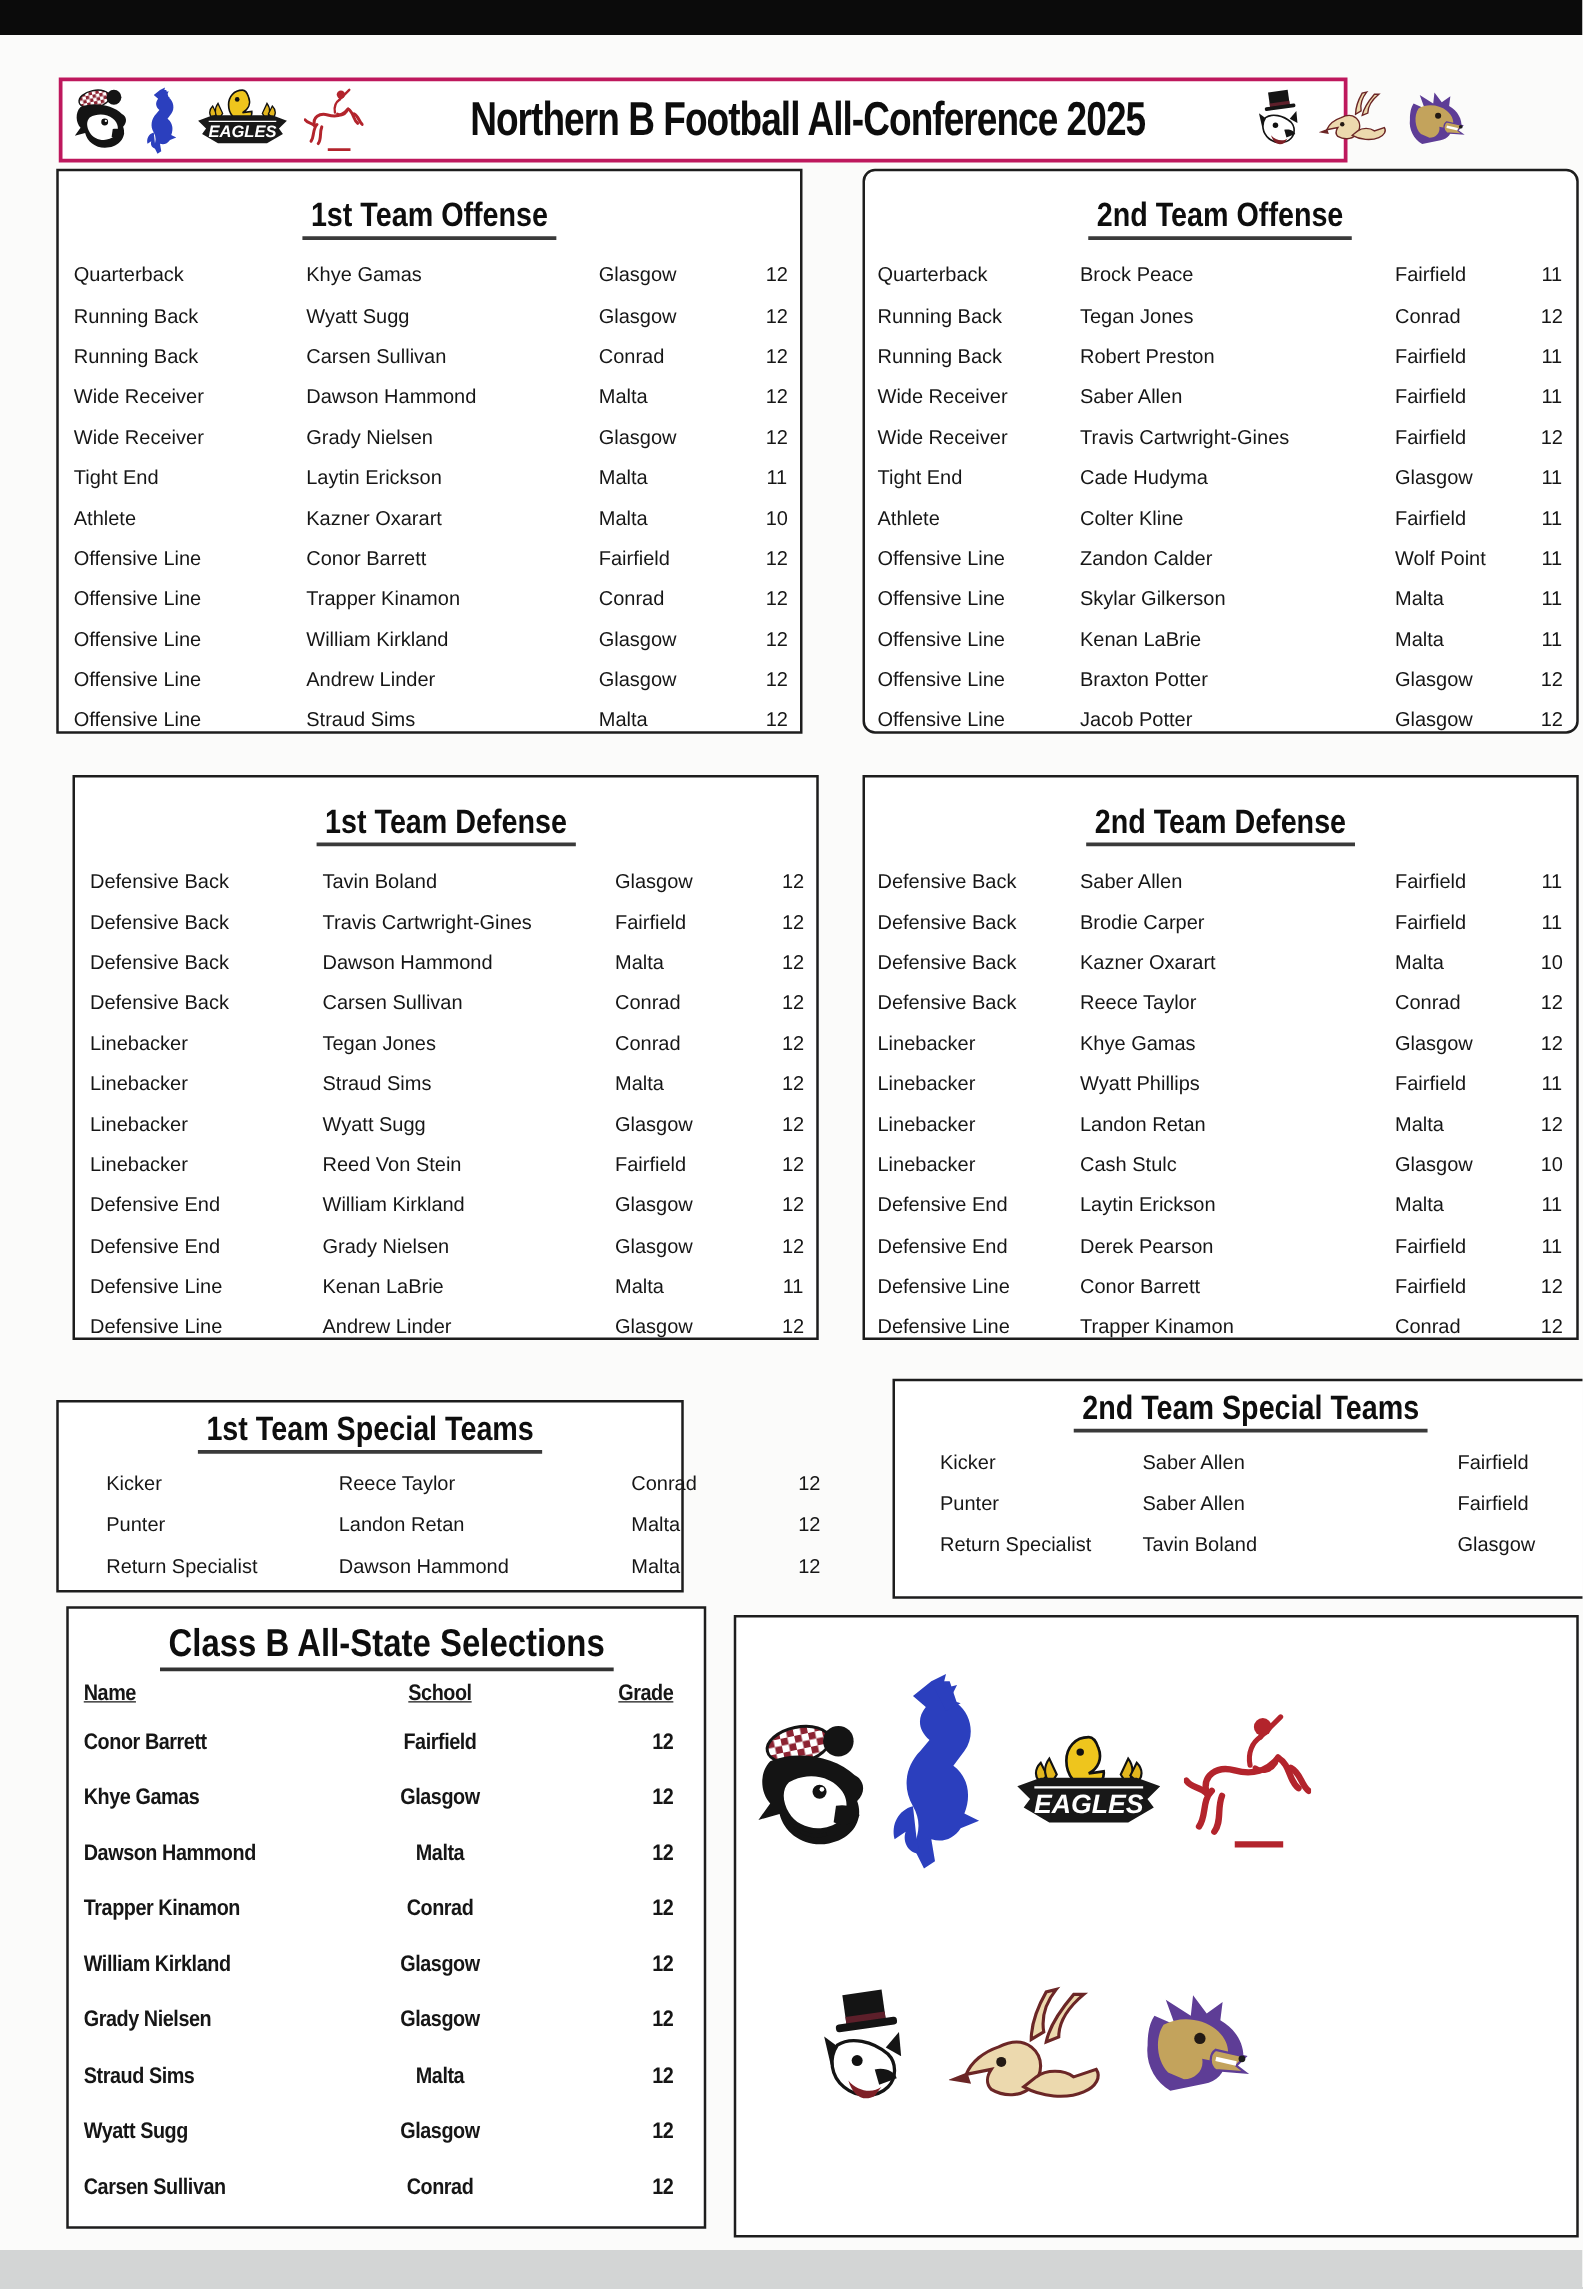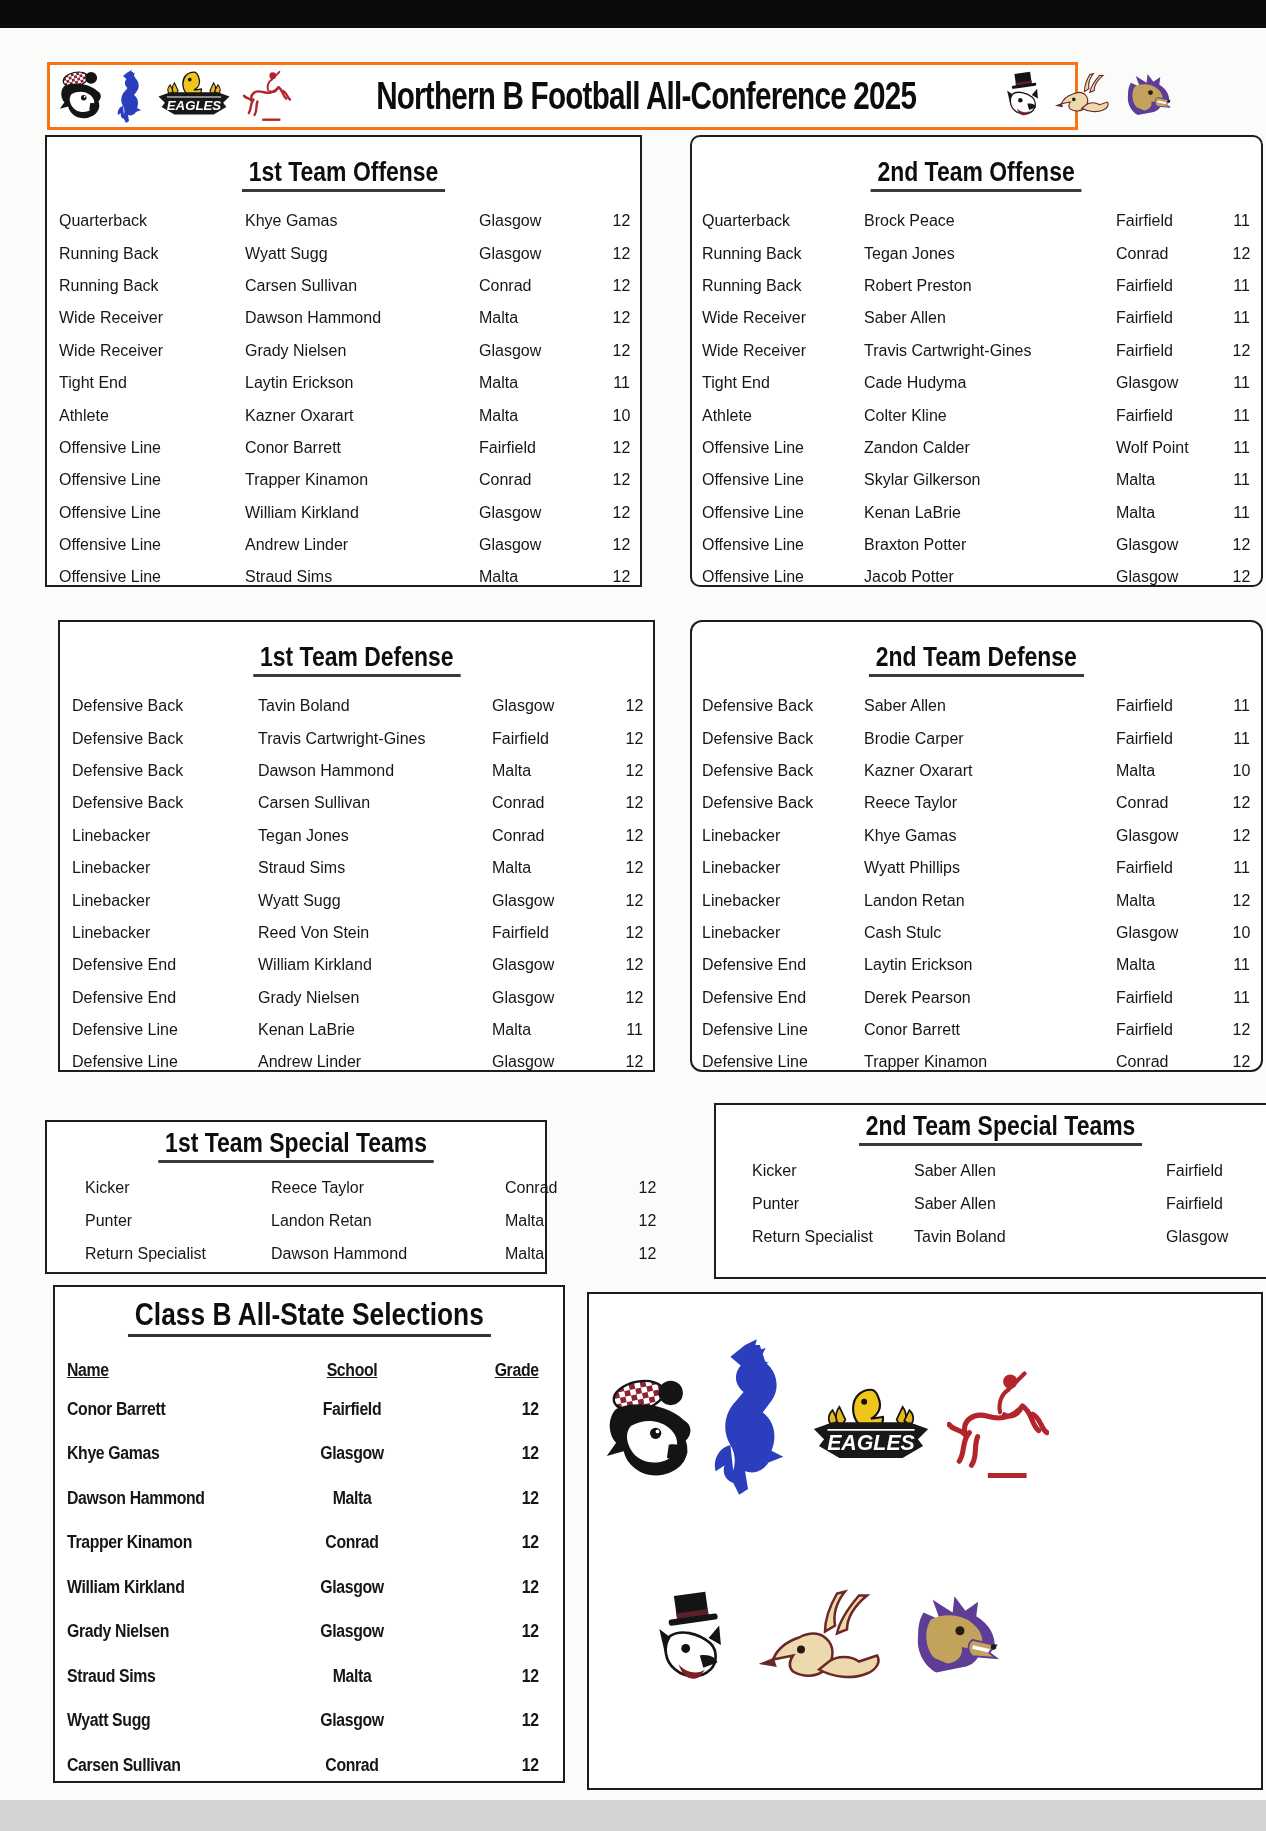--- a/index.html
+++ b/index.html
@@ -2,53 +2,53 @@
 <html><head>
 <meta charset="utf-8">
 <style>
   html,body{margin:0;padding:0;}
   body{width:1266px;height:1831px;position:relative;background:#fbfbfa;
        font-family:"Liberation Sans",sans-serif;color:#161616;overflow:hidden;}
   .top-bar{position:absolute;left:0;top:0;width:1266px;height:28px;background:#0b0b0b;}
   .footer-strip{position:absolute;left:0;top:1800px;width:1266px;height:31px;background:#d3d5d5;}
 
   .header-box{position:absolute;left:47px;top:62px;width:1031px;height:68px;background:#fff;
-      border:3px solid #f97316;box-sizing:border-box;display:flex;align-items:center;
+      border:3px solid #be185d;box-sizing:border-box;display:flex;align-items:center;
       padding:0 8px;gap:9px;}
   .hgroup{display:flex;align-items:center;gap:9px;flex:0 0 auto;}
   .header-title-wrap{flex:1;text-align:center;white-space:nowrap;}
   .cond{display:inline-block;transform:scaleX(.78);transform-origin:50% 50%;white-space:nowrap;}
   .header-title-wrap .cond{font-size:38px;font-weight:800;letter-spacing:-1px;color:#0d0d0d;}
 
   .box{position:absolute;background:#fff;border:2px solid #1d1d1d;box-sizing:border-box;}
   #t1o{left:45px;top:135px;width:597px;height:452px;}
   #t2o{left:690px;top:135px;width:573px;height:452px;border-radius:10px;}
   #t1d{left:58px;top:620px;width:597px;height:452px;}
-  #t2d{left:690px;top:620px;width:573px;height:452px;border-radius:12px;}
+  #t2d{left:690px;top:620px;width:573px;height:452px;}
   #t1s{left:45px;top:1103px;width:502px;height:154px;margin-top:17px;}
   #t2s{left:690px;top:1103px;width:573px;height:176px;margin-left:24px;}
   #allstate{left:53px;top:1285px;width:512px;height:498px;}
   #mascotbox{left:587px;top:1292px;width:676px;height:498px;}
 
   .ttl{text-align:center;padding-top:20px;height:38px;}
   .ttl .cond{transform:scaleX(.85);font-size:27px;font-weight:bold;color:#0e0e0e;
       border-bottom:3px solid #3a3a3a;padding:0 8px 1px 8px;}
   .special .ttl{padding-top:6px;height:36px;}
   .rows{margin-top:10px;}
   .special .rows{margin-top:7px;padding-left:26px;}
   .trow{display:grid;align-items:center;font-size:16px;}
   .roster .trow{height:32.4px;}
   .special .trow{height:33px;}
   .left .trow{grid-template-columns:186px 234px 124px 37px;padding-left:12px;}
   .right .trow{grid-template-columns:162px 252px 108px 35px;padding-left:10px;}
   .roster .c3,.special .c3{text-align:center;}
 
   #allstate .ttl{padding-top:10px;height:44px;}
   #allstate .ttl .cond{font-size:31px;border-bottom:3px solid #333;}
-  .as-head{display:grid;grid-template-columns:200px 170px 114px;padding:0 12px;margin-top:16px;
+  .as-head{display:grid;grid-template-columns:200px 170px 114px;padding:0 12px;
       font-size:18px;font-weight:bold;height:26px;align-items:center;}
   .allstate-rows{margin-top:4px;}
   .allstate-rows .trow{grid-template-columns:200px 170px 114px;padding:0 12px;height:44.5px;
       font-size:18px;font-weight:bold;}
   .as-head .cell,.allstate-rows .cell{letter-spacing:-.4px;transform:scaleX(.88);}
   .as-head .c0,.allstate-rows .c0{transform-origin:0 50%;}
   .as-head .c1,.allstate-rows .c1{text-align:center;transform-origin:50% 50%;}
   .as-head .c2,.allstate-rows .c2{text-align:right;padding-right:14px;transform-origin:100% 50%;}
   .as-head .cell{text-decoration:underline;}
 

